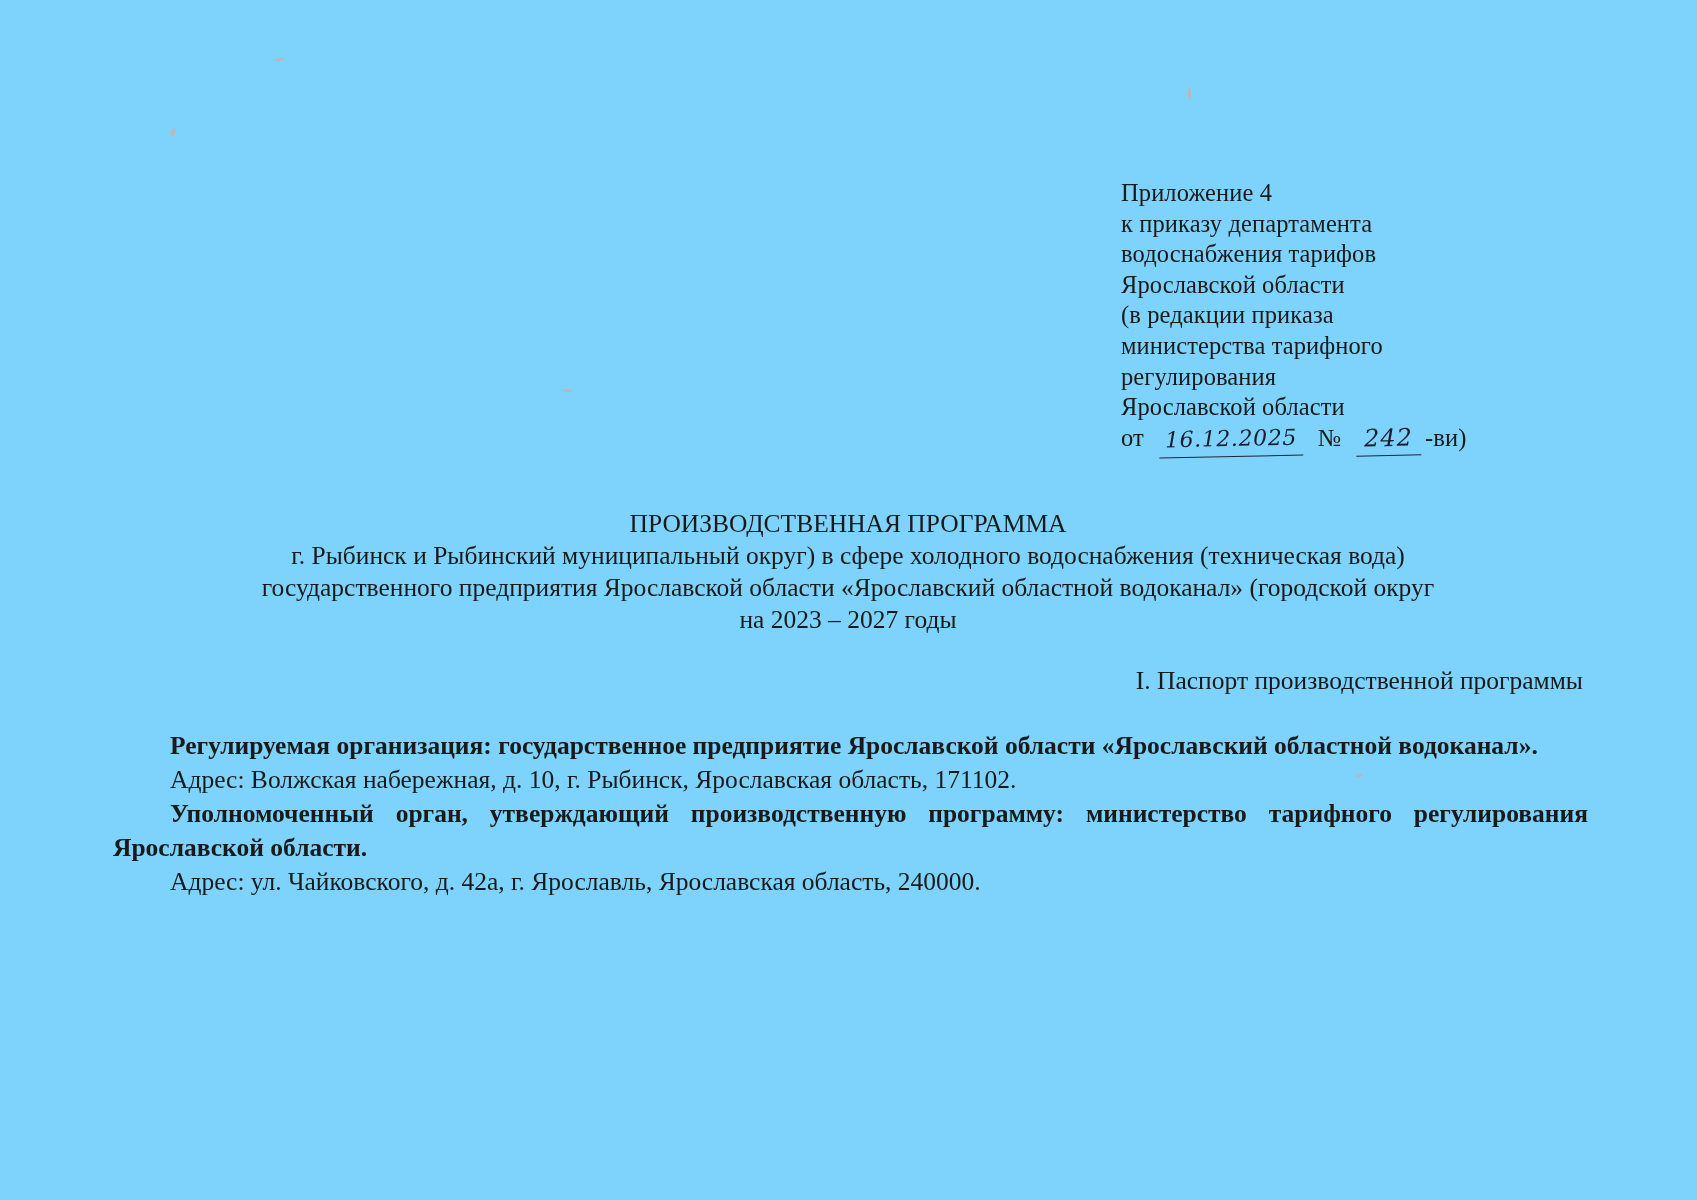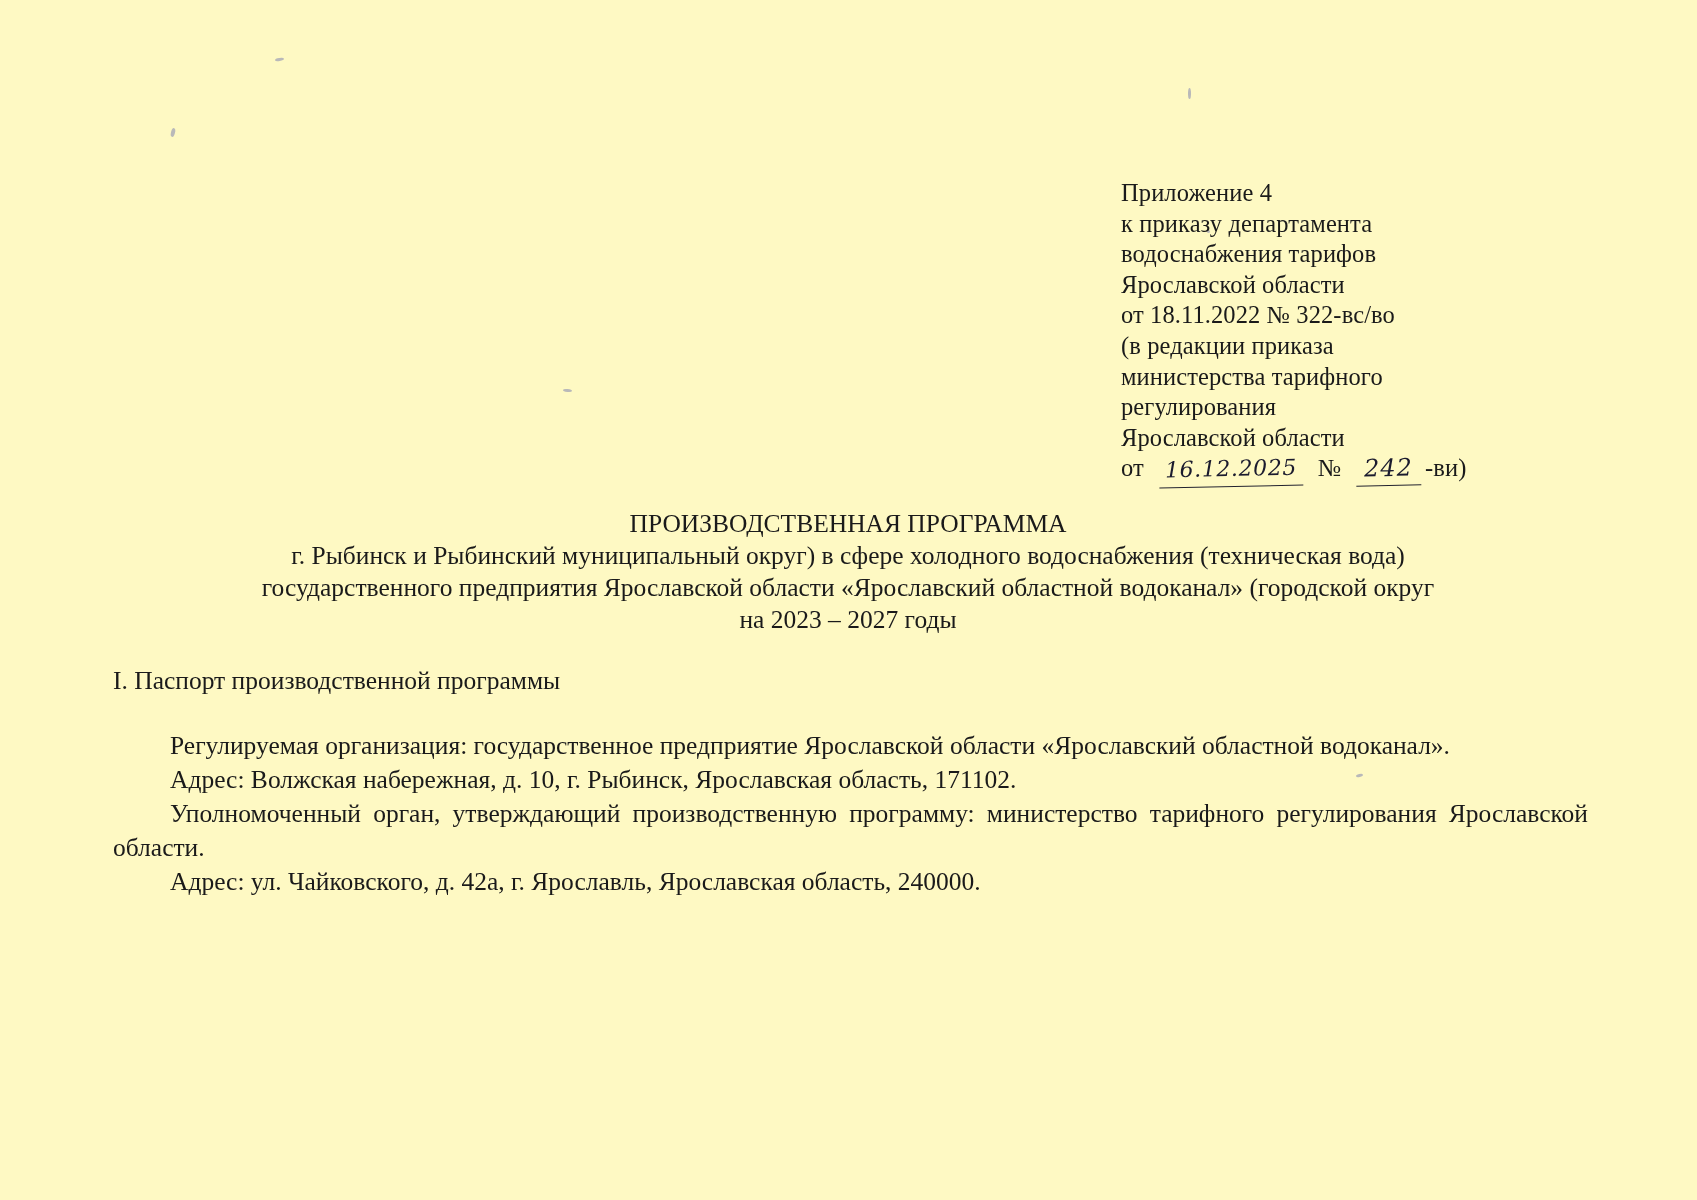--- a/index.html
+++ b/index.html
@@ -4,21 +4,21 @@
 <style>
   html, body {
     margin: 0;
     padding: 0;
     background: #ffffff;
   }
   .page {
     position: relative;
     width: 1697px;
     height: 1200px;
-    background: #fef9c3;
+    background: #7dd3fc;
     font-family: "Liberation Serif", serif;
     color: #1a1a1a;
     overflow: hidden;
   }
 
   
   .speck {
     position: absolute;
     background: #b9b9b9;
     border-radius: 50%;
@@ -78,61 +78,61 @@
     line-height: 32px;
   }
   .title-block .t-line { display: block; }
 
   
   .section-heading {
     position: absolute;
     left: 113px;
     top: 665px;
     width: 1470px;
-    text-align: left;
+    text-align: right;
     font-size: 25.5px;
     line-height: 32px;
   }
 
   
   .body {
     position: absolute;
     left: 113px;
     top: 729px;
     width: 1475px;
     font-size: 25.5px;
     line-height: 34px;
   }
   .body p {
     margin: 0;
     text-align: justify;
     text-indent: 57px;
   }
   .body p.just {
     text-align-last: left;
+    font-weight: bold;
   }
 </style>
 </head>
 <body>
 
 <div class="page">
 
   <span class="speck s1"></span>
   <span class="speck s2"></span>
   <span class="speck s3"></span>
   <span class="speck s4"></span>
   <span class="speck s5"></span>
   <span class="speck s6"></span>
 
   <div class="appendix">
     <div>Приложение 4</div>
     <div>к приказу департамента</div>
     <div>водоснабжения тарифов</div>
     <div>Ярославской области</div>
-    <div>от 18.11.2022 № 322-вс/во</div>
     <div>(в редакции приказа</div>
     <div>министерства тарифного</div>
     <div>регулирования</div>
     <div>Ярославской области</div>
     <div class="last-line">
       <span>от</span>
       <span class="gap"></span>
       <span class="hand">16.12.2025</span>
       <span class="gap"></span>
       <span>№</span>

